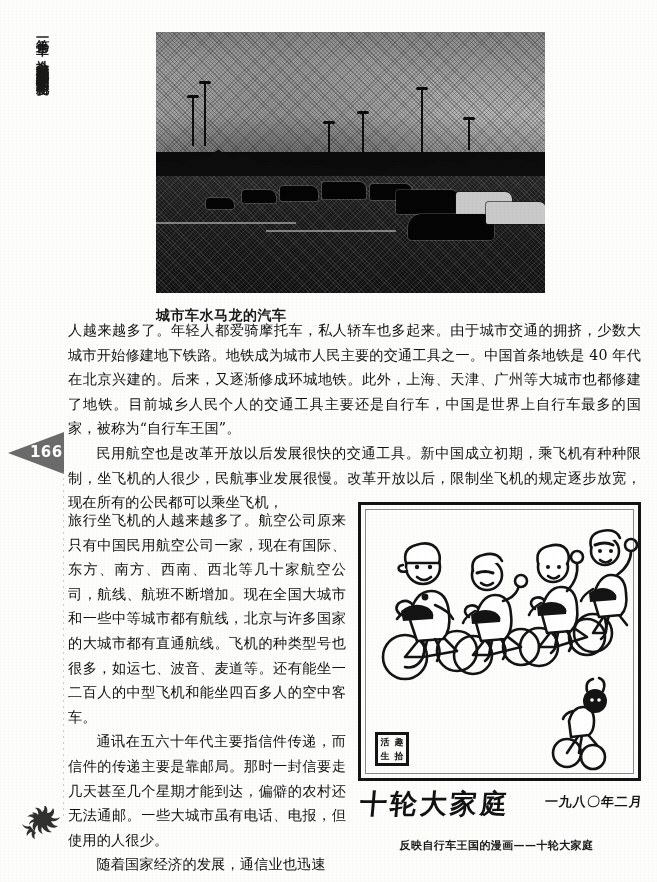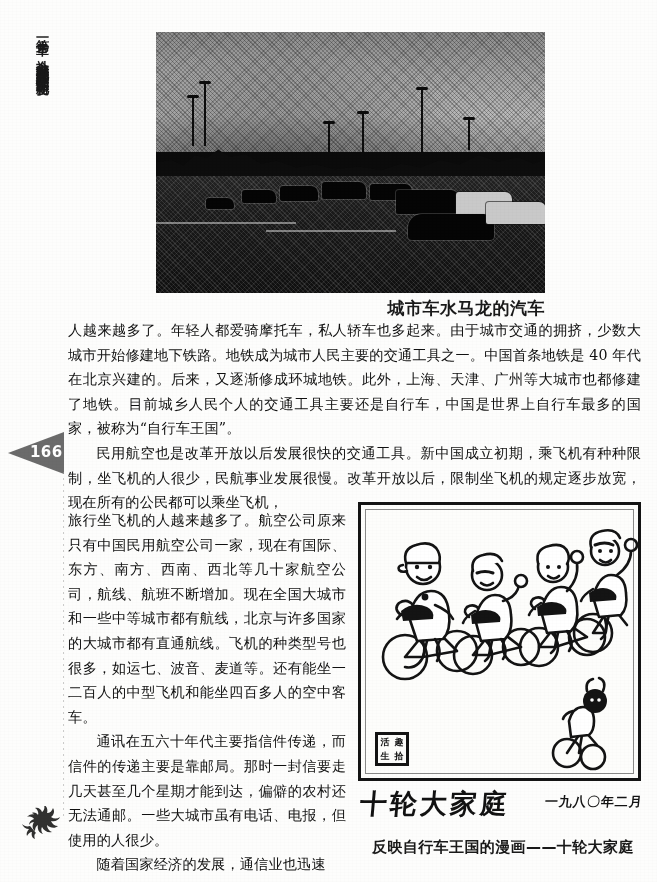--- a/index.html
+++ b/index.html
@@ -174,24 +174,24 @@
     border-radius: 3px 7px 2px 2px;
     box-shadow: 0 0 0 1px rgba(170,170,170,.25);
   }
   .photo .car.light {
     background: #c9c9c9;
     box-shadow: 0 0 0 1px rgba(20,20,20,.6);
   }
   .photo-caption {
     position: absolute;
     left: 156px;
-    top: 297px;
+    top: 307px;
     width: 389px;
-    text-align: right;
-    font-size: 17px;
+    text-align: left;
+    font-size: 14px;
     font-weight: 700;
     color: #1a1a1a;
     letter-spacing: .5px;
   }
 
   
   .bodytext {
     position: absolute;
     color: #111;
     font-size: 14.2px;
@@ -271,25 +271,25 @@
     left: 545px;
     top: 793px;
     font-size: 13px;
     font-weight: 700;
     color: #141414;
     letter-spacing: 1px;
     transform: skewX(-6deg);
   }
   .cartoon-caption {
     position: absolute;
-    left: 372px;
+    left: 358px;
     top: 838px;
     width: 277px;
-    text-align: left;
-    font-size: 15px;
+    text-align: center;
+    font-size: 11px;
     font-weight: 700;
     color: #1a1a1a;
     letter-spacing: .4px;
     white-space: nowrap;
   }
 </style>
 </head>
 <body>
 
 <div id="page">

